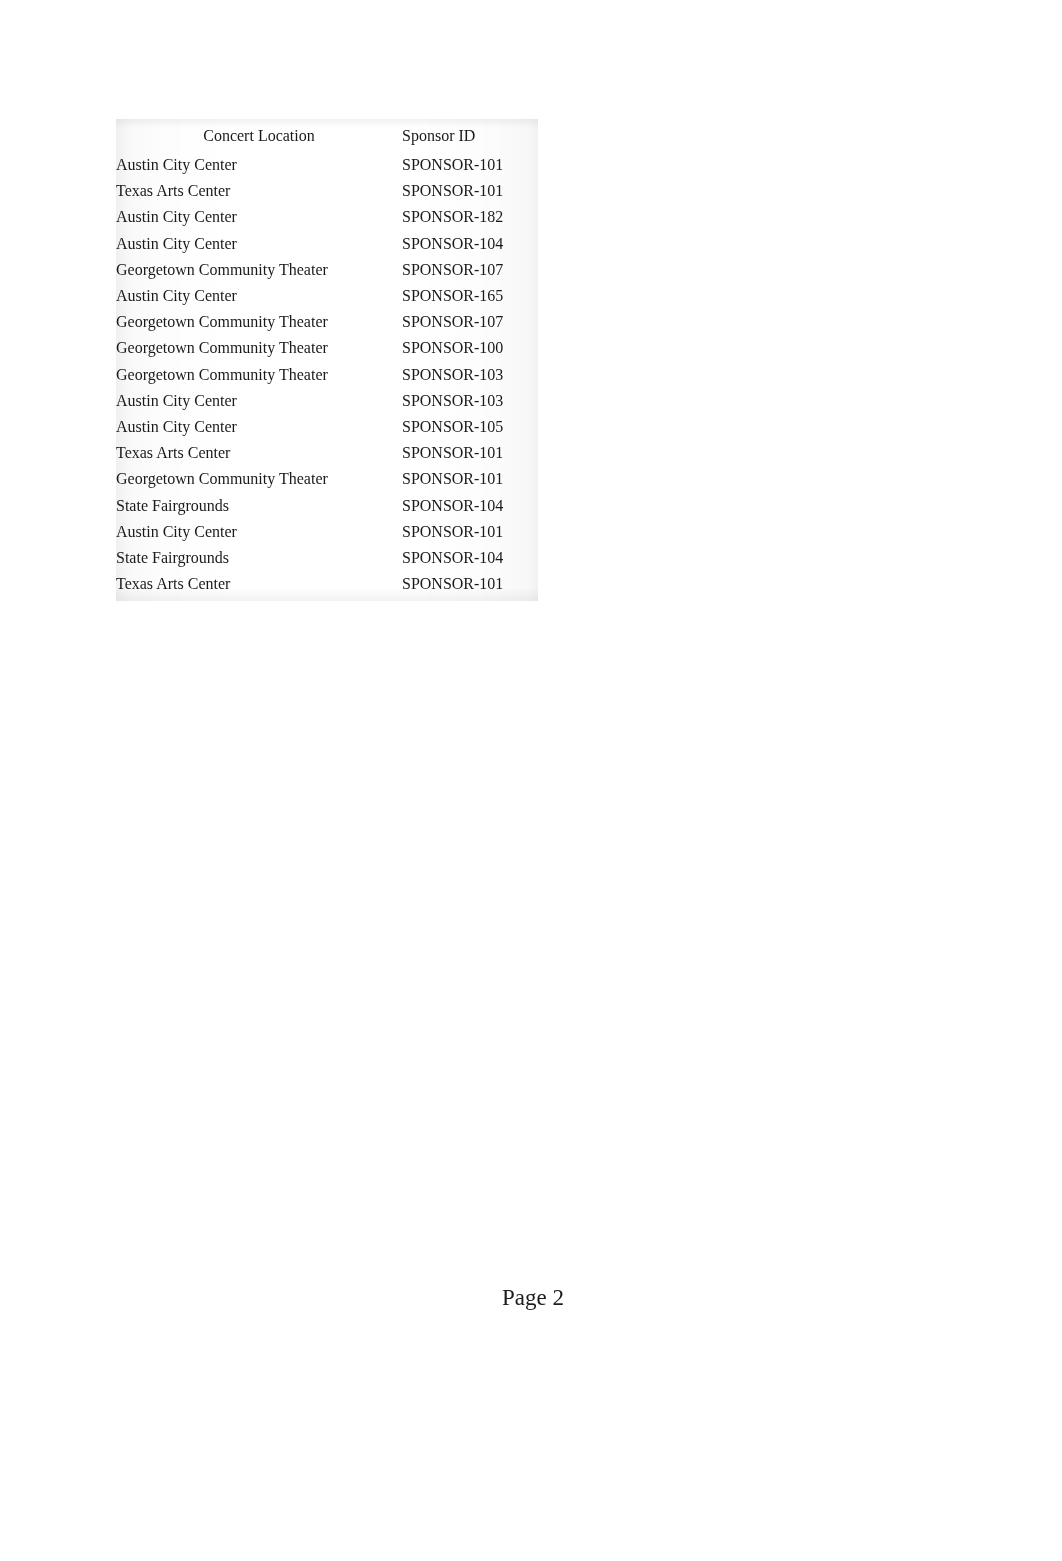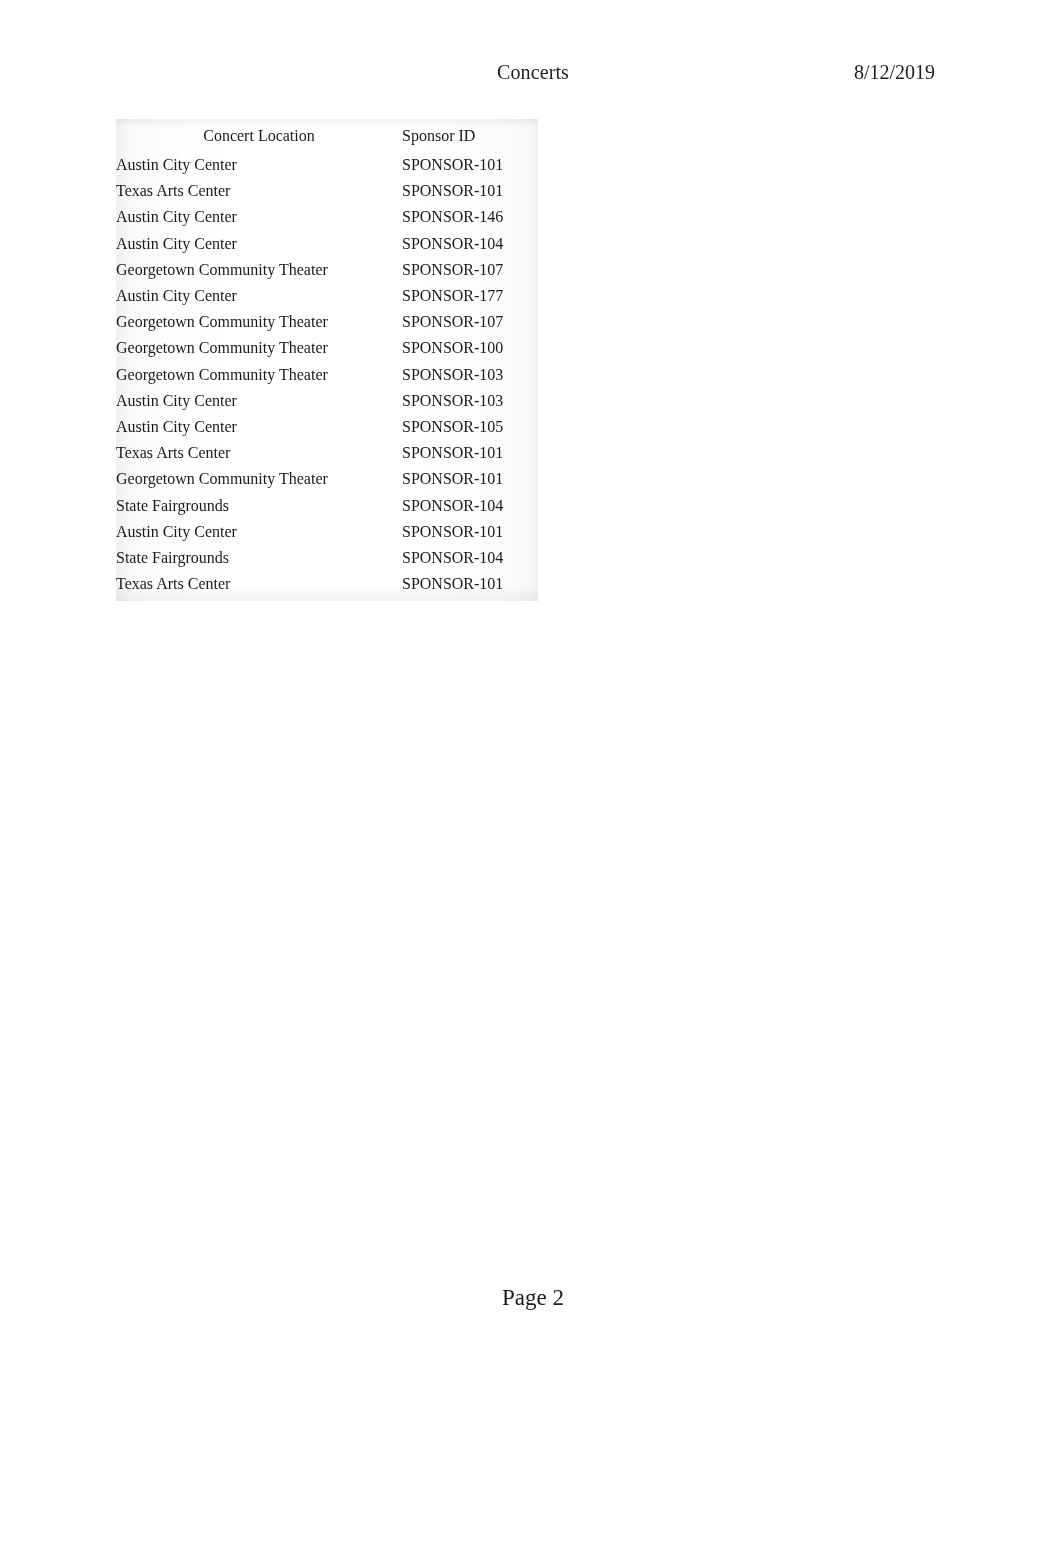--- a/index.html
+++ b/index.html
@@ -141,24 +141,20 @@
     line-height: 26px;
     color: #1c1c1c;
     white-space: nowrap;
   }
 </style>
 </head>
 <body>
 
 <div class="page">
 
-  <div class="doc-header">
-    <div class="doc-title">Concerts</div>
-    <div class="doc-date">8/12/2019</div>
-  </div>
 
   <div class="table-wrap">
     <table class="report-table">
       <colgroup>
         <col class="col-location">
         <col class="col-sponsor">
       </colgroup>
       <thead>
         <tr>
           <th class="th-location">Concert Location</th>
@@ -169,33 +165,33 @@
           <tr>
             <td class="td-location">Austin City Center</td>
             <td class="td-sponsor">SPONSOR-101</td>
           </tr>
           <tr>
             <td class="td-location">Texas Arts Center</td>
             <td class="td-sponsor">SPONSOR-101</td>
           </tr>
           <tr>
             <td class="td-location">Austin City Center</td>
-            <td class="td-sponsor">SPONSOR-146</td>
+            <td class="td-sponsor">SPONSOR-182</td>
           </tr>
           <tr>
             <td class="td-location">Austin City Center</td>
             <td class="td-sponsor">SPONSOR-104</td>
           </tr>
           <tr>
             <td class="td-location">Georgetown Community Theater</td>
             <td class="td-sponsor">SPONSOR-107</td>
           </tr>
           <tr>
             <td class="td-location">Austin City Center</td>
-            <td class="td-sponsor">SPONSOR-177</td>
+            <td class="td-sponsor">SPONSOR-165</td>
           </tr>
           <tr>
             <td class="td-location">Georgetown Community Theater</td>
             <td class="td-sponsor">SPONSOR-107</td>
           </tr>
           <tr>
             <td class="td-location">Georgetown Community Theater</td>
             <td class="td-sponsor">SPONSOR-100</td>
           </tr>
           <tr>

